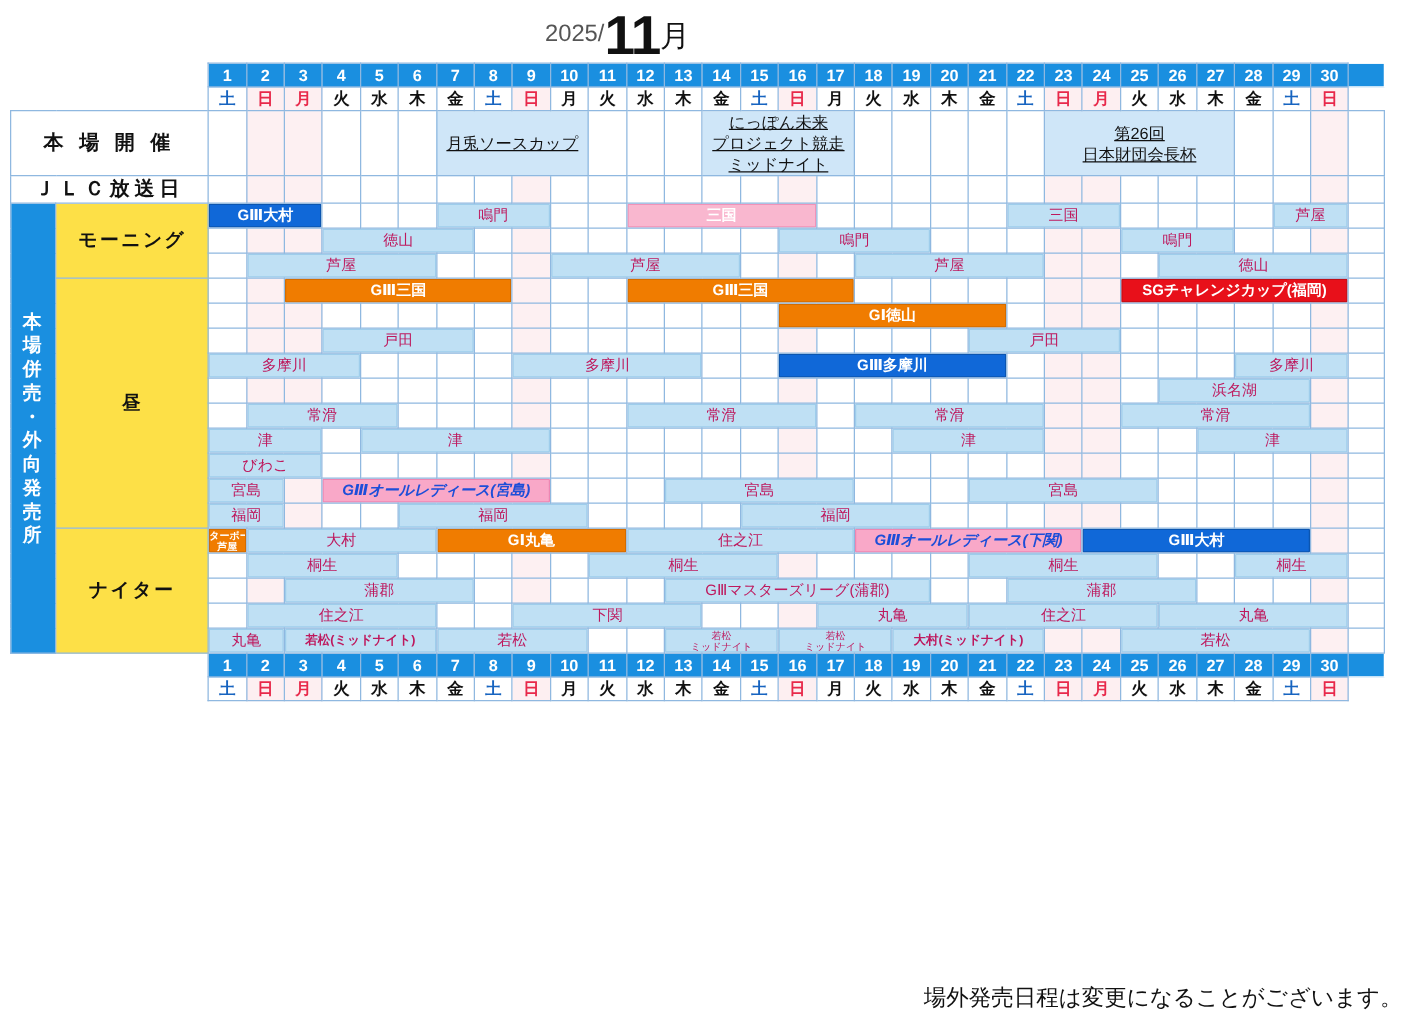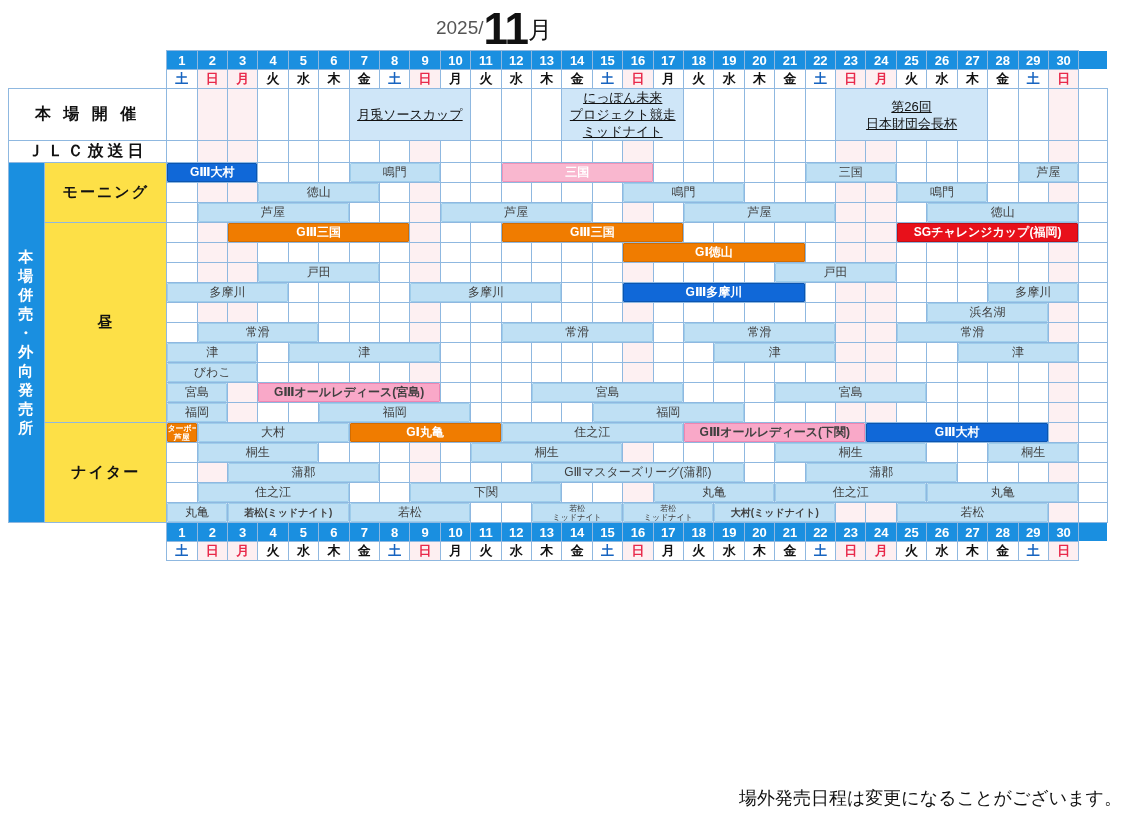--- a/index.html
+++ b/index.html
@@ -98,24 +98,24 @@
 
   
   .bar{
     display:block;
     height:17px;line-height:17px;
     font-size:12px;
     white-space:nowrap;
     overflow:hidden;
     border-radius:1px;
   }
-  .bar.lblue{background:#bfe0f4;color:#404040;border:1px solid #9ecdeb;}
+  .bar.lblue{background:#bfe0f4;color:#be185d;border:1px solid #9ecdeb;}
   .bar.blue{background:#1068d8;color:#ffffff;border:1px solid #0b55b0;font-weight:bold;}
   .bar.orange{background:#f07c00;color:#ffffff;border:1px solid #d36c00;font-weight:bold;}
-  .bar.pink{background:#f9a8c8;color:#404040;border:1px solid #ee86b2;font-weight:bold;}
+  .bar.pink{background:#f9a8c8;color:#1d4ed8;border:1px solid #ee86b2;font-weight:bold;font-style:italic;}
   .bar.red{background:#e8101a;color:#ffffff;border:1px solid #c00d15;font-weight:bold;}
   .bar.pinkpale{background:#f9b7cf;color:#ffffff;border:1px solid #f193b8;font-weight:bold;}
   .bar.tiny{font-size:8px;line-height:9px;height:17px;display:flex;flex-direction:column;justify-content:center;align-items:center;}
   .bar.small{font-size:10px;font-weight:bold;}
 
   td.barcell{padding:0 0;}
   td.barcell .bar{margin:0;}
 
   
   td.honba-evt{

